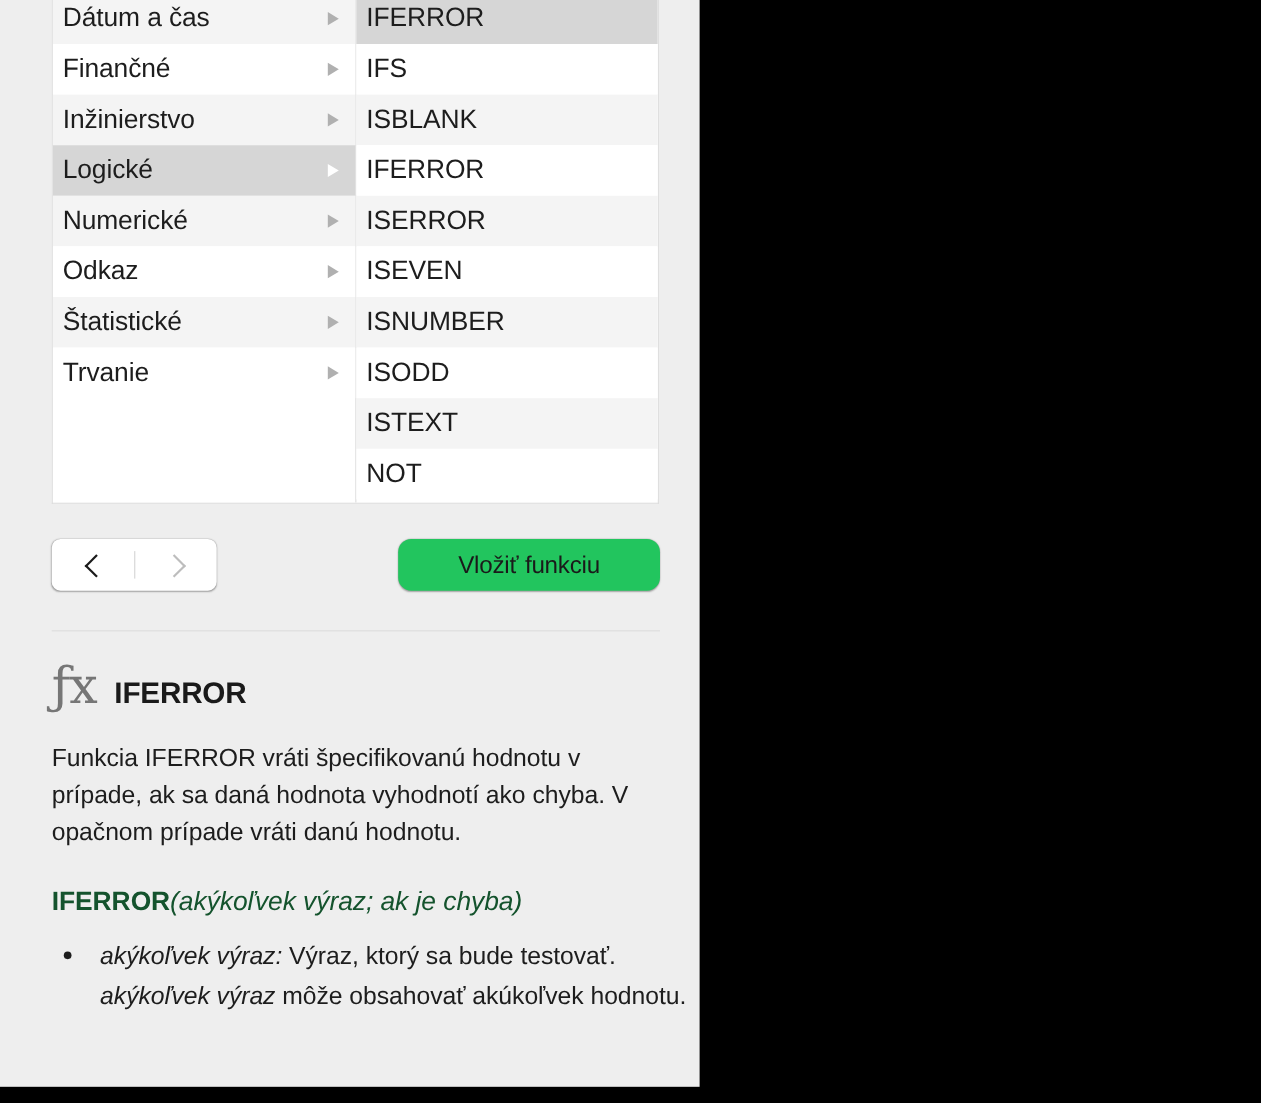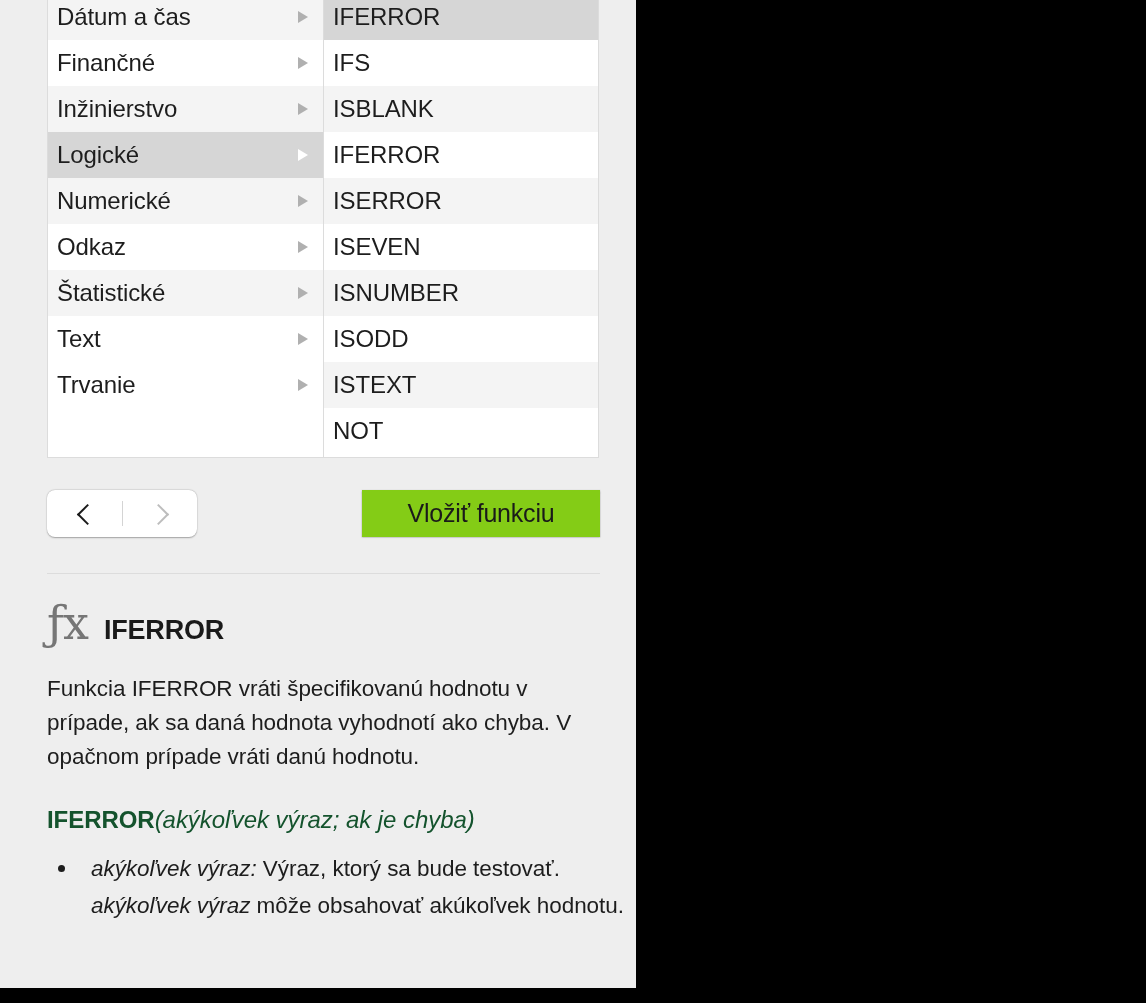--- a/index.html
+++ b/index.html
@@ -151,26 +151,26 @@
   }
   #btn-back    { color: #1a1a1a; }
   #btn-forward { color: #bdbdbd; }
 
   #btn-insert-function {
     position: absolute;
     right: 0;
     top: 0;
     width: 238px;
     height: 47px;
-    background: #84cc16;
+    background: #22c55e;
     border: none;
-    border-radius: 0;
+    border-radius: 12px;
     box-shadow: 0 0.5px 1.5px rgba(0,0,0,0.30), 0 0 0 0.5px rgba(0,0,0,0.06);
     font-family: "Liberation Sans", sans-serif;
-    font-size: 25px;
+    font-size: 22px;
     color: #1a1a1a;
     letter-spacing: -0.2px;
     padding: 0;
     cursor: default;
   }
 
   
   #separator {
     position: absolute;
     left: 47px;
@@ -281,24 +281,20 @@
       </div>
       <div class="row odd">
         <span class="label">Odkaz</span>
         <span class="disclosure"></span>
       </div>
       <div class="row even">
         <span class="label">Štatistické</span>
         <span class="disclosure"></span>
       </div>
       <div class="row odd">
-        <span class="label">Text</span>
-        <span class="disclosure"></span>
-      </div>
-      <div class="row odd">
         <span class="label">Trvanie</span>
         <span class="disclosure"></span>
       </div>
     </div>
 
     <div class="col" id="col-functions">
       <div class="row sel">
         <span class="label">IFERROR</span>
       </div>
       <div class="row odd">

